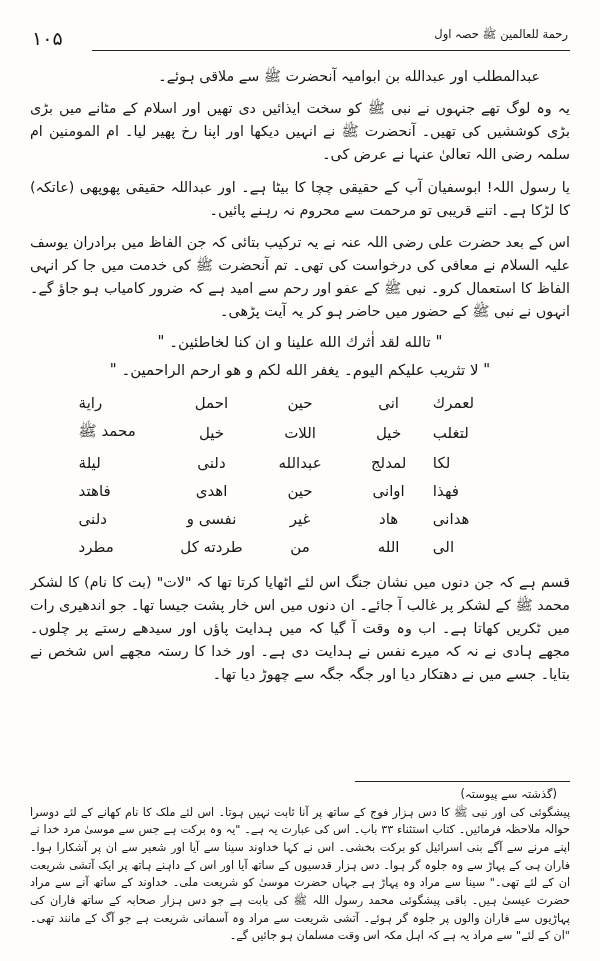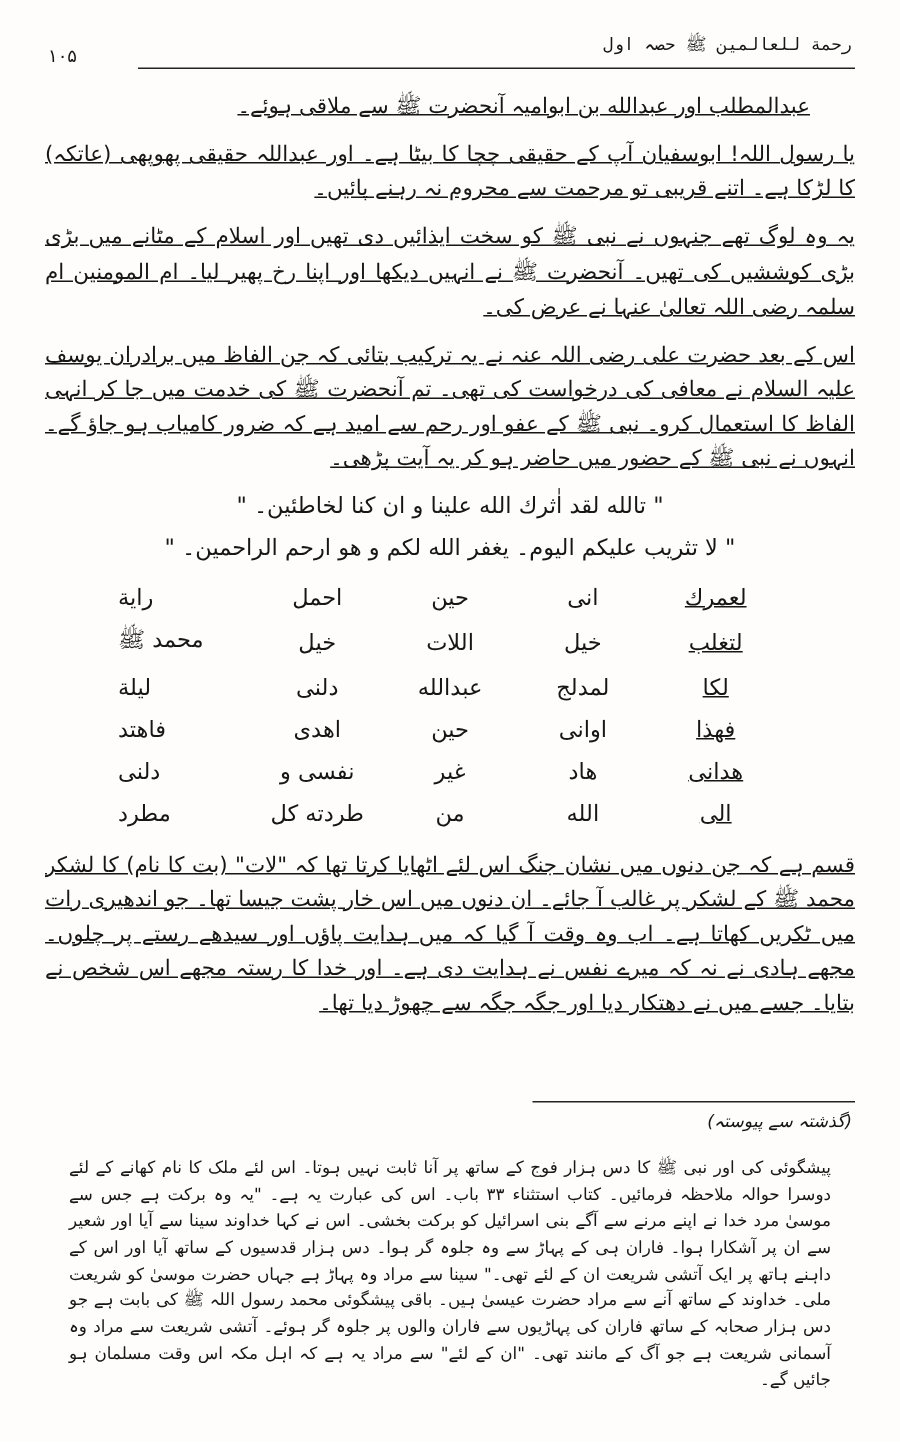--- a/index.html
+++ b/index.html
@@ -9,51 +9,51 @@
     direction:rtl;
     font-family:"DejaVu Sans",sans-serif;
     padding:22px 30px 16px;
     display:flex;flex-direction:column;
     overflow:hidden;
   }
   .page-header{
     display:flex;justify-content:space-between;align-items:flex-end;
     font-size:11.5px;padding:0 2px;
   }
-  .book-title{letter-spacing:.4px;font-family:Liberation Mono, monospace;}
-  .page-number{font-size:12px;transform:translateY(5px);}
+  .book-title{letter-spacing:.4px;}
+  .page-number{font-size:19px;transform:translateY(5px);}
   .header-rule{border-bottom:1.6px solid #222;margin:6px 0 14px 62px;height:0;}
   .page-body{flex:1 1 auto;overflow:hidden;}
-  .para{font-size:14.3px;line-height:1.62;text-align:justify;margin:0 0 9px;text-decoration:underline;}
+  .para{font-size:14.3px;line-height:1.62;text-align:justify;margin:0 0 9px;}
   .indented{text-indent:30px;}
   .quote{font-size:15px;text-align:center;margin:2px 0 10px;}
   .poem{width:82%;margin:4px auto 10px;border-collapse:collapse;table-layout:fixed;font-size:15px;}
   .poem td{padding:5px 0;text-align:center;white-space:nowrap;overflow:visible;}
-  .poem td:first-child{text-align:center;text-decoration:underline;}
+  .poem td:first-child{text-align:left;}
   .poem td:last-child{text-align:left;}
   .footnote-section{margin-top:auto;flex-shrink:0;}
   .footnote-rule{width:215px;border-top:1.6px solid #222;margin:0 0 5px auto;height:0;}
-  .footnote-continued{font-size:11.5px;margin:0 2px 3px;font-style:italic;}
-  .footnote-text{font-size:11.2px;line-height:1.58;text-align:justify;margin:16px;}
+  .footnote-continued{font-size:11.5px;margin:0 13px 3px;}
+  .footnote-text{font-size:11.2px;line-height:1.58;text-align:justify;margin:0;}
 </style>
 </head>
 <body>
 
 <div class="page">
 
   <div class="page-header">
     <span class="book-title">رحمة للعالمين ﷺ حصہ اول</span>
     <span class="page-number">۱۰۵</span>
   </div>
   <div class="header-rule"></div>
 
   <div class="page-body">
     <p class="para indented">عبدالمطلب اور عبدالله بن ابوامیہ آنحضرت ﷺ سے ملاقی ہوئے۔</p>
+    <p class="para">یہ وہ لوگ تھے جنہوں نے نبی ﷺ کو سخت ایذائیں دی تھیں اور اسلام کے مٹانے میں بڑی بڑی کوششیں کی تھیں۔ آنحضرت ﷺ نے انہیں دیکھا اور اپنا رخ پھیر لیا۔ ام المومنین ام سلمہ رضی اللہ تعالیٰ عنہا نے عرض کی۔</p>
     <p class="para">یا رسول اللہ! ابوسفیان آپ کے حقیقی چچا کا بیٹا ہے۔ اور عبداللہ حقیقی پھوپھی (عاتکہ) کا لڑکا ہے۔ اتنے قریبی تو مرحمت سے محروم نہ رہنے پائیں۔</p>
-    <p class="para">یہ وہ لوگ تھے جنہوں نے نبی ﷺ کو سخت ایذائیں دی تھیں اور اسلام کے مٹانے میں بڑی بڑی کوششیں کی تھیں۔ آنحضرت ﷺ نے انہیں دیکھا اور اپنا رخ پھیر لیا۔ ام المومنین ام سلمہ رضی اللہ تعالیٰ عنہا نے عرض کی۔</p>
     <p class="para">اس کے بعد حضرت علی رضی اللہ عنہ نے یہ ترکیب بتائی کہ جن الفاظ میں برادران یوسف علیہ السلام نے معافی کی درخواست کی تھی۔ تم آنحضرت ﷺ کی خدمت میں جا کر انہی الفاظ کا استعمال کرو۔ نبی ﷺ کے عفو اور رحم سے امید ہے کہ ضرور کامیاب ہو جاؤ گے۔ انہوں نے نبی ﷺ کے حضور میں حاضر ہو کر یہ آیت پڑھی۔</p>
 
     <div class="quote">" تالله لقد اٰثرك الله علينا و ان كنا لخاطئين۔ "</div>
     <div class="quote">" لا تثريب عليكم اليوم۔ يغفر الله لكم و هو ارحم الراحمين۔ "</div>
 
     <table class="poem">
       <tbody>
         <tr>
           <td>لعمرك</td>
           <td>انی</td>

